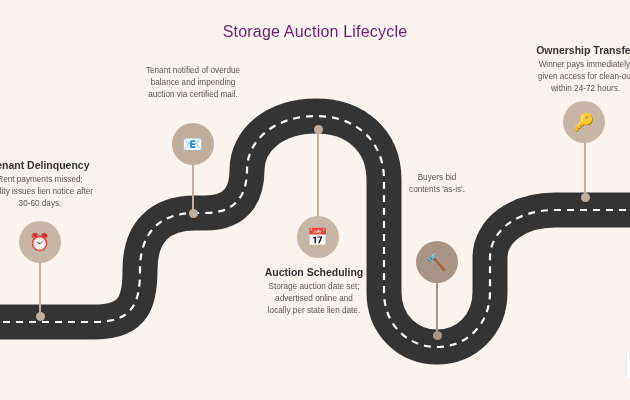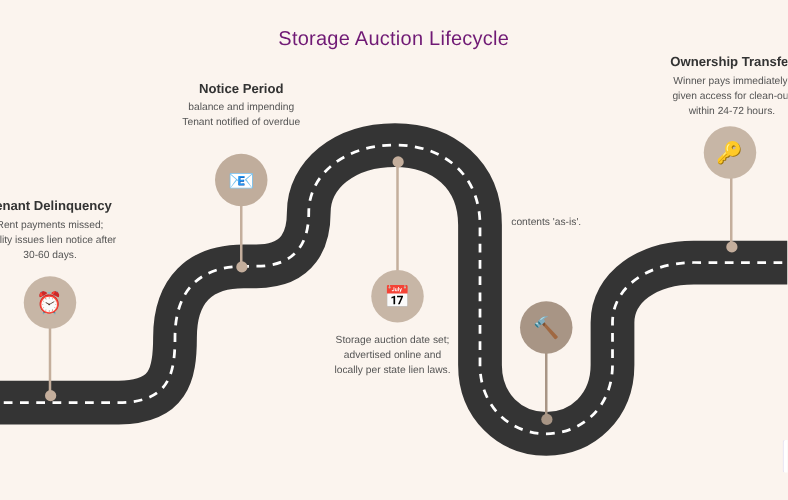--- a/index.html
+++ b/index.html
@@ -48,47 +48,49 @@
     <div>30-60 days.</div>
   </div>
 </div>
 <div class="pin-line" style="left:39px; top:262px; height:54px; background:#c4ae9c;"></div>
 <div class="pin-dot" style="left:36px; top:312px; background:#c4ae9c;"></div>
 <div class="pin-circle" style="left:19px; top:221px; background:#c7b6a6;">
   <span>⏰</span>
 </div>
 
 <div class="stage" style="left:118px; top:65px; width:150px;">
-  <div class="st-title">Notice Period</div>
   <div class="st-desc">
+    <div>Tenant notified of overdue</div>
     <div>balance and impending</div>
-    <div>Tenant notified of overdue</div>
+    <div>auction via certified mail.</div>
   </div>
 </div>
 <div class="pin-line" style="left:192px; top:164px; height:47px; background:#c4ae9c;"></div>
 <div class="pin-dot" style="left:189px; top:209px; background:#c4ae9c;"></div>
 <div class="pin-circle" style="left:172px; top:123px; background:#c0ad9c;">
   <span>📧</span>
 </div>
 
 <div class="stage" style="left:244px; top:266px; width:140px;">
+  <div class="st-title">Auction Scheduling</div>
   <div class="st-desc">
     <div>Storage auction date set;</div>
     <div>advertised online and</div>
-    <div>locally per state lien laws.</div>
+    <div>locally per state lien date.</div>
   </div>
 </div>
 <div class="pin-line" style="left:317px; top:130px; height:88px; background:#c4ae9c;"></div>
 <div class="pin-dot" style="left:314px; top:125px; background:#c4ae9c;"></div>
 <div class="pin-circle" style="left:297px; top:216px; background:#c7b6a6;">
   <span>📅</span>
 </div>
 
 <div class="stage" style="left:387px; top:172px; width:100px;">
   <div class="st-desc">
+    <div>Buyers bid</div>
     <div>contents 'as-is'.</div>
   </div>
 </div>
 <div class="pin-line" style="left:436px; top:282px; height:52px; background:#a89585;"></div>
 <div class="pin-dot" style="left:433px; top:331px; background:#a89585;"></div>
 <div class="pin-circle" style="left:416px; top:241px; background:#a89585;">
   <span>🔨</span>
 </div>
 
 <div class="stage" style="left:508px; top:44px; width:155px;">

